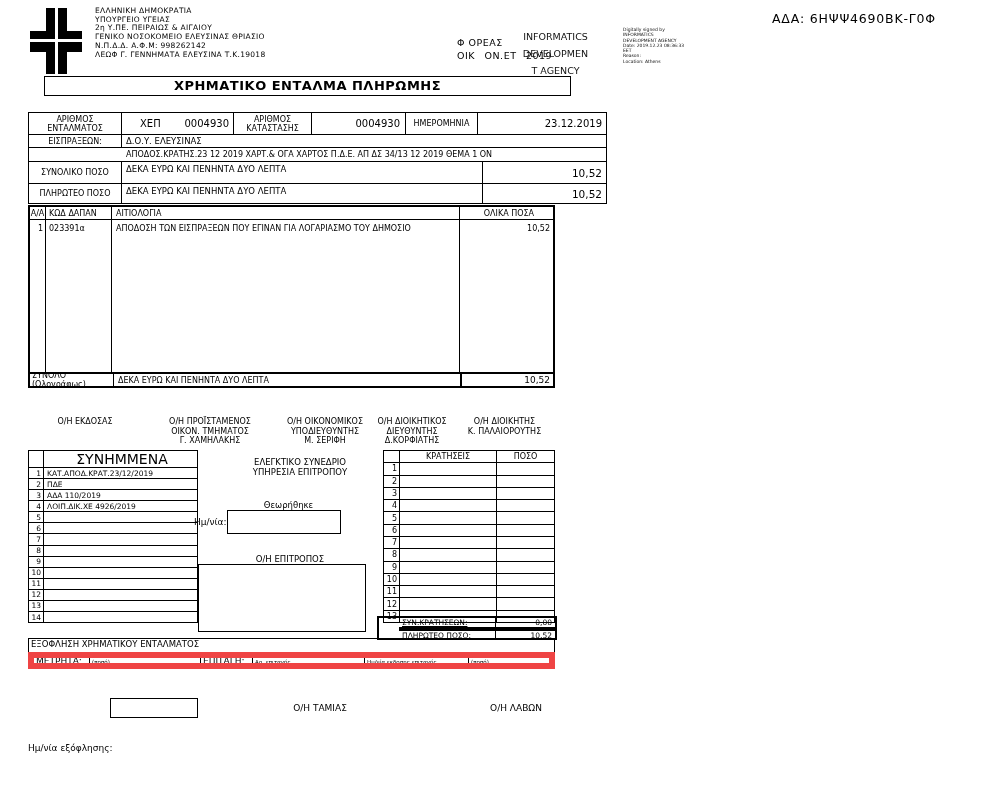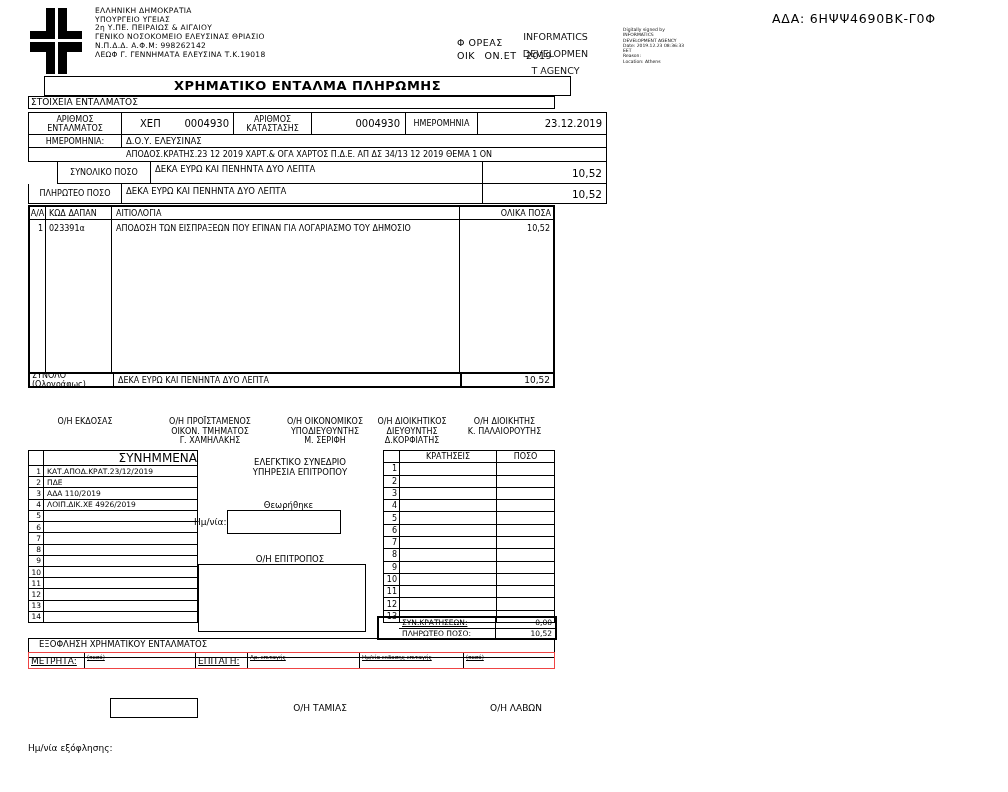--- a/index.html
+++ b/index.html
@@ -53,27 +53,27 @@
 
   
   .deduct { left:383px; top:450px; width:172px; height:173px; border:1px solid #000; display:flex; flex-direction:column; font-size:8px; }
   .deduct .r { display:flex; flex:1; border-top:1px solid #000; }
   .deduct .r:first-child { border-top:none; }
   .deduct .n { width:16px; border-right:1px solid #000; display:flex; align-items:center; justify-content:flex-end; padding-right:2px; }
   .deduct .k { flex:1; border-right:1px solid #000; display:flex; align-items:center; justify-content:center; }
   .deduct .p { width:57px; display:flex; align-items:center; justify-content:center; }
   .totals { left:377px; top:616px; width:180px; height:24px; border:2px solid #000; display:flex; flex-direction:column; font-size:7.5px; }
   .totals .r { display:flex; flex:1; align-items:center;margin-left:20px; }
-  .totals .r + .r { border-top:1px solid #000000; }
+  .totals .r + .r { border-top:4px solid #000000; }
   .totals .l { flex:1; padding-left:3px; text-decoration:underline; }
   .totals .v { width:60px; border-left:1px solid #000; text-align:right; padding-right:3px; height:100%; display:flex; align-items:center; justify-content:flex-end; }
 
   
   .hint { font-size:5.5px; line-height:6px; padding:1px 0 0 2px; color:#000; }
-  .pay-row { left:28px; top:652px; width:527px; height:17px; border:1px solid #ef4444; display:flex;text-decoration:underline; }
+  .pay-row { left:28px; top:652px; width:527px; height:17px; border:6px solid #ef4444; display:flex;text-decoration:underline; }
   .pay-row .c { border-right:1px solid #000; overflow:hidden; }
   .pay-row .c:last-child { border-right:none; }
   .name-row { left:28px; top:675px; width:527px; height:15px; border:1px solid #000; display:flex; font-size:8.5px; }
   .name-row .c { border-right:1px solid #000; display:flex; align-items:center; }
   .name-row .c:last-child { border-right:none; }
 </style>
 </head>
 <body>
 
 <div class="doc">
@@ -107,60 +107,59 @@
     <div class="fine pre">Digitally signed by
 INFORMATICS
 DEVELOPMENT AGENCY
 Date: 2019.12.23 08:36:33
 EET
 Reason:
 Location: Athens</div>
   </div>
 
   <div class="abs b1 ctr title-box">ΧΡΗΜΑΤΙΚΟ ΕΝΤΑΛΜΑ ΠΛΗΡΩΜΗΣ</div>
-  <div class="abs b1 band">ΣΤΟΙΧΕΙΑ ΕΝΤΑΛΜΑΤΟΣ</div>
 
   <div class="abs details">
     <div class="row" style="height:23px;">
       <div class="c ctr lbl8 vctr" style="width:93px; justify-content:center;">ΑΡΙΘΜΟΣ ΕΝΤΑΛΜΑΤΟΣ</div>
       <div class="c v10 vctr" style="width:112px;">
         <span style="padding-left:18px;">ΧΕΠ</span>
         <span style="margin-left:auto; padding-right:4px;">0004930</span>
       </div>
       <div class="c ctr lbl8 vctr" style="width:78px; justify-content:center;">ΑΡΙΘΜΟΣ ΚΑΤΑΣΤΑΣΗΣ</div>
       <div class="c v10 vctr" style="width:94px; justify-content:flex-end; padding-right:5px;">0004930</div>
       <div class="c ctr lbl8 vctr" style="width:72px; justify-content:center;">ΗΜΕΡΟΜΗΝΙΑ</div>
       <div class="c v10 vctr" style="flex:1; justify-content:flex-end; padding-right:4px;">23.12.2019</div>
     </div>
     <div class="row" style="height:13px;">
-      <div class="c ctr lbl8 vctr" style="width:93px; justify-content:center;">ΗΜΕΡΟΜΗΝΙΑ:</div>
+      <div class="c ctr lbl8 vctr" style="width:93px; justify-content:center;">ΕΙΣΠΡΑΞΕΩΝ:</div>
       <div class="c lbl8 vctr" style="flex:1; padding-left:4px; font-size:8.5px;">Δ.Ο.Υ. ΕΛΕΥΣΙΝΑΣ</div>
     </div>
     <div class="row" style="height:14px;">
       <div class="c ctr lbl8 vctr" style="width:93px; justify-content:center;margin-top:32px;">ΑΙΤΙΟΛΟΓΙΑ:</div>
       <div class="c lbl8 vctr" style="flex:1; padding-left:4px;">ΑΠΟΔΟΣ.ΚΡΑΤΗΣ.23 12 2019 ΧΑΡΤ.&amp; ΟΓΑ ΧΑΡΤΟΣ Π.Δ.Ε. ΑΠ ΔΣ 34/13 12 2019 ΘΕΜΑ 1 ΟΝ</div>
     </div>
-    <div class="row" style="height:22px;margin-left:29px;">
+    <div class="row" style="height:22px;">
       <div class="c ctr lbl8 vctr" style="width:93px; justify-content:center;">ΣΥΝΟΛΙΚΟ ΠΟΣΟ</div>
       <div class="c" style="flex:1; padding:2px 0 0 4px; font-size:8.5px;">ΔΕΚΑ ΕΥΡΩ ΚΑΙ ΠΕΝΗΝΤΑ ΔΥΟ ΛΕΠΤΑ</div>
       <div class="c rgt vctr" style="width:123px; justify-content:flex-end; padding-right:4px; font-size:10.5px;">10,52</div>
     </div>
     <div class="row" style="height:20px;">
       <div class="c ctr lbl8 vctr" style="width:93px; justify-content:center;">ΠΛΗΡΩΤΕΟ ΠΟΣΟ</div>
       <div class="c" style="flex:1; padding:2px 0 0 4px; font-size:8.5px;">ΔΕΚΑ ΕΥΡΩ ΚΑΙ ΠΕΝΗΝΤΑ ΔΥΟ ΛΕΠΤΑ</div>
       <div class="c rgt vctr" style="width:123px; justify-content:flex-end; padding-right:4px; font-size:10.5px;">10,52</div>
     </div>
   </div>
 
   <div class="abs items">
     <div class="hrow">
       <div class="ic vctr" style="width:16px; justify-content:center;">Α/Α</div>
       <div class="ic vctr" style="width:66px; padding-left:3px;">ΚΩΔ ΔΑΠΑΝ</div>
       <div class="ic vctr" style="flex:1; padding-left:4px;">ΑΙΤΙΟΛΟΓΙΑ</div>
-      <div class="vctr" style="width:93px; justify-content:flex-end; padding-right:2px;">ΟΛΙΚΑ ΠΟΣΑ</div>
+      <div class="vctr" style="width:93px; justify-content:flex-end; padding-right:19px;">ΟΛΙΚΑ ΠΟΣΑ</div>
     </div>
     <div class="body">
       <div class="ic rgt" style="width:16px; padding:4px 2px 0 0;">1</div>
       <div class="ic" style="width:66px; padding:4px 4px 0 3px;">023391α</div>
       <div class="ic" style="flex:1; padding:4px 0 0 4px;">ΑΠΟΔΟΣΗ ΤΩΝ ΕΙΣΠΡΑΞΕΩΝ ΠΟΥ ΕΓΙΝΑΝ ΓΙΑ ΛΟΓΑΡΙΑΣΜΟ ΤΟΥ ΔΗΜΟΣΙΟ</div>
       <div class="rgt" style="width:93px; padding:4px 3px 0 0;">10,52</div>
     </div>
     <div class="frow">
       <div class="ic vctr" style="width:84px; padding-left:2px;">ΣΥΝΟΛΟ (Ολογράφως)</div>
       <div class="vctr" style="flex:1; padding-left:4px;">ΔΕΚΑ ΕΥΡΩ ΚΑΙ ΠΕΝΗΝΤΑ ΔΥΟ ΛΕΠΤΑ</div>
@@ -177,21 +176,21 @@
 Γ. ΧΑΜΗΛΑΚΗΣ</div>
   <div class="abs sig pre" style="left:357px; top:417px; width:110px;">Ο/Η ΔΙΟΙΚΗΤΙΚΟΣ
 ΔΙΕΥΘΥΝΤΗΣ
 Δ.ΚΟΡΦΙΑΤΗΣ</div>
   <div class="abs sig pre" style="left:447px; top:417px; width:115px;">Ο/Η ΔΙΟΙΚΗΤΗΣ
 Κ. ΠΑΛΑΙΟΡΟΥΤΗΣ</div>
 
   <div class="abs attach">
     <div class="r">
       <div class="n"></div>
-      <div class="t ctr" style="text-align:right; font-size:12px;">ΣΥΝΗΜΜΕΝΑ</div>
+      <div class="t ctr" style="text-align:center; font-size:14px;">ΣΥΝΗΜΜΕΝΑ</div>
     </div>
 
       <div class="r">
         <div class="n">1</div>
         <div class="t">ΚΑΤ.ΑΠΟΔ.ΚΡΑΤ.23/12/2019</div>
       </div>
 
       <div class="r">
         <div class="n">2</div>
         <div class="t">ΠΔΕ</div>
@@ -356,21 +355,21 @@
     <div class="r">
       <div class="l">ΣΥΝ.ΚΡΑΤΗΣΕΩΝ:</div>
       <div class="v">0,00</div>
     </div>
     <div class="r">
       <div class="l" style="text-decoration:none;">ΠΛΗΡΩΤΕΟ ΠΟΣΟ:</div>
       <div class="v">10,52</div>
     </div>
   </div>
 
-  <div class="abs b1" style="left:28px; top:638px; width:527px; height:20px; font-size:8.5px; line-height:10px; padding-left:10px;">ΕΞΟΦΛΗΣΗ ΧΡΗΜΑΤΙΚΟΥ ΕΝΤΑΛΜΑΤΟΣ</div>
+  <div class="abs b1" style="left:28px; top:638px; width:527px; height:28px; font-size:8.5px; line-height:10px; padding-left:2px;">ΕΞΟΦΛΗΣΗ ΧΡΗΜΑΤΙΚΟΥ ΕΝΤΑΛΜΑΤΟΣ</div>
 
   <div class="abs pay-row">
     <div class="c vctr" style="width:56px; padding-left:2px; font-size:9px;">ΜΕΤΡΗΤΑ:</div>
     <div class="c" style="width:111px;">
       <div class="hint">(ποσό)</div>
     </div>
     <div class="c vctr" style="width:52px; padding-left:2px; font-size:9px;">ΕΠΙΤΑΓΗ:</div>
     <div class="c" style="width:112px;">
       <div class="hint">Αρ. επιταγής</div>
     </div>

